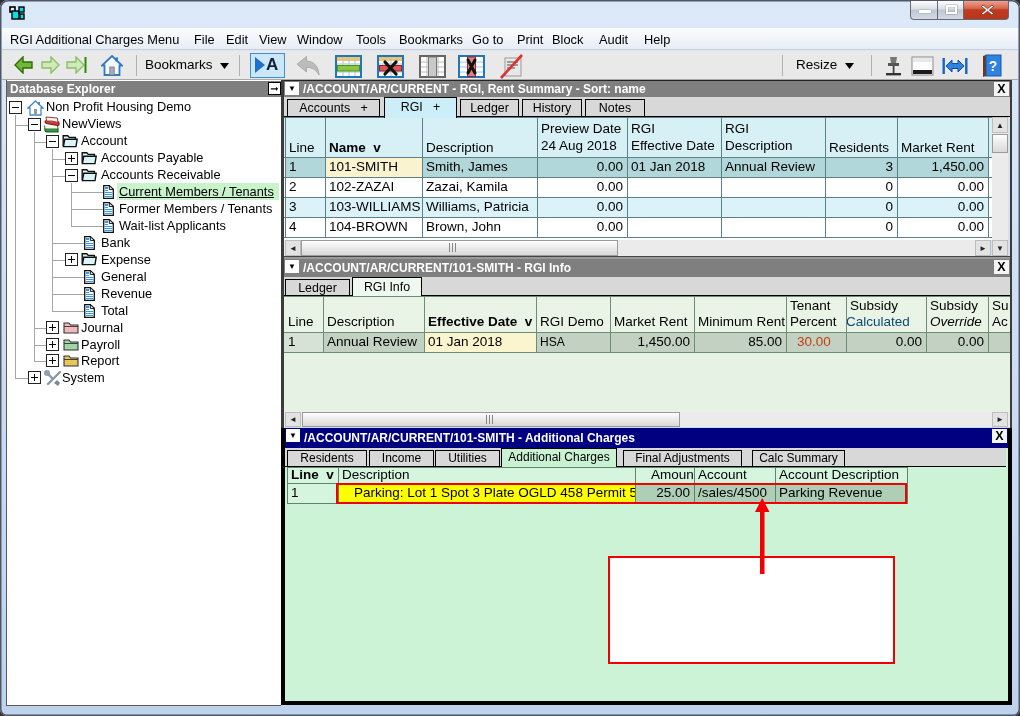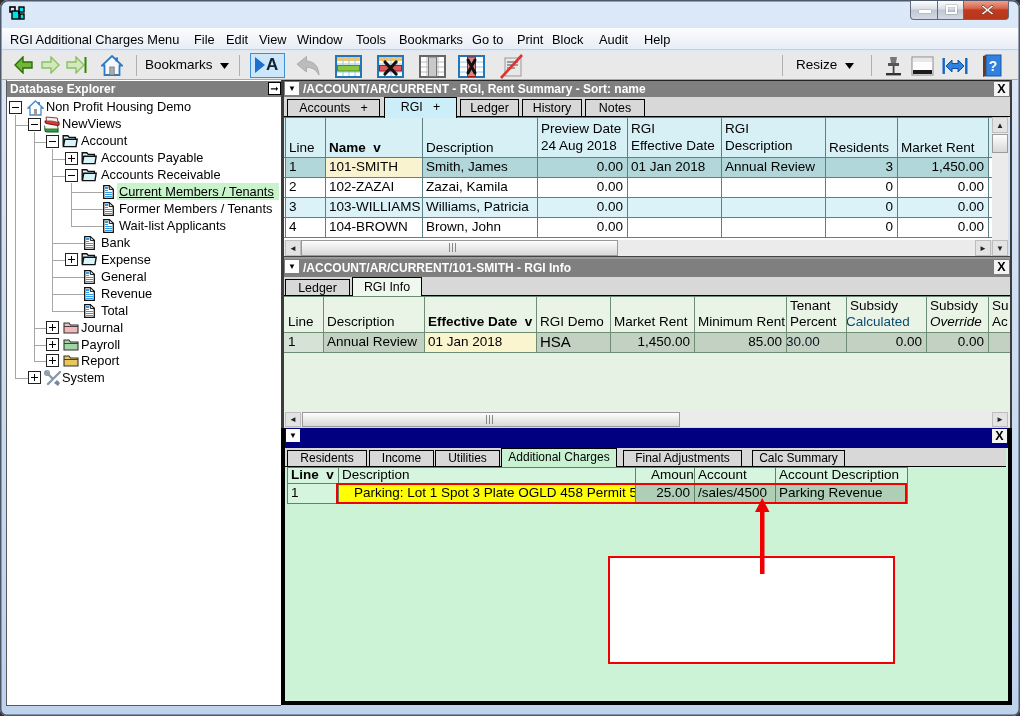--- a/index.html
+++ b/index.html
@@ -484,24 +484,24 @@
 <div class="cell" style="left:502px;top:17px;width:60px;height:18px;padding-left:4px;font-size:13.5px;line-height:18px;color:#000;">Percent</div>
 <div class="cell" style="left:562px;top:1px;width:80px;height:17px;padding-left:4px;font-size:13.5px;line-height:17px;color:#000;">Subsidy</div>
 <div class="cell" style="left:562px;top:17px;width:80px;height:18px;font-size:13.5px;line-height:18px;color:#0c4a6e;">Calculated</div>
 <div class="cell" style="left:642px;top:1px;width:62px;height:17px;padding-left:4px;font-size:13.5px;line-height:17px;color:#000;">Subsidy</div>
 <div class="cell" style="left:642px;top:17px;width:62px;height:18px;padding-left:4px;font-size:13.5px;line-height:18px;color:#000;font-style:italic;">Override</div>
 <div class="cell" style="left:704px;top:1px;width:22px;height:17px;padding-left:4px;font-size:13.5px;line-height:17px;color:#000;">Su</div>
 <div class="cell" style="left:704px;top:17px;width:22px;height:18px;padding-left:4px;font-size:13.5px;line-height:18px;color:#000;">Ac</div>
 <div class="cell" style="left:0px;top:36px;width:39px;height:20px;padding-left:4px;font-size:13.5px;line-height:20px;color:#000;">1</div>
 <div class="cell" style="left:39px;top:36px;width:101px;height:20px;padding-left:4px;font-size:13.5px;line-height:20px;color:#000;">Annual Review</div>
 <div class="cell" style="left:140px;top:36px;width:112px;height:20px;padding-left:4px;font-size:13.5px;line-height:20px;color:#000;">01 Jan 2018</div>
-<div class="cell" style="left:252px;top:36px;width:74px;height:20px;padding-left:4px;font-size:15px;line-height:20px;color:#000;">HSA</div>
+<div class="cell" style="left:252px;top:36px;width:74px;height:20px;padding-left:4px;font-size:12px;line-height:20px;color:#000;">HSA</div>
 <div class="cell" style="left:326px;top:36px;width:84px;height:20px;text-align:right;padding-right:4px;font-size:13.5px;line-height:20px;color:#000;">1,450.00</div>
 <div class="cell" style="left:410px;top:36px;width:92px;height:20px;text-align:right;padding-right:4px;font-size:13.5px;line-height:20px;color:#000;">85.00</div>
-<div class="cell" style="left:502px;top:36px;width:60px;height:20px;text-align:left;padding-right:4px;font-size:13.5px;line-height:20px;color:#0f172a;">30.00</div>
+<div class="cell" style="left:502px;top:36px;width:60px;height:20px;text-align:center;padding-right:4px;font-size:13.5px;line-height:20px;color:#c2410c;">30.00</div>
 <div class="cell" style="left:562px;top:36px;width:80px;height:20px;text-align:right;padding-right:4px;font-size:13.5px;line-height:20px;color:#000;">0.00</div>
 <div class="cell" style="left:642px;top:36px;width:62px;height:20px;text-align:right;padding-right:4px;font-size:13.5px;line-height:20px;color:#000;">0.00</div>
 <div class="abs" style="left:39px;top:0px;width:1px;height:57px;background:#6d8d74"></div>
 <div class="abs" style="left:140px;top:0px;width:1px;height:57px;background:#6d8d74"></div>
 <div class="abs" style="left:252px;top:0px;width:1px;height:57px;background:#6d8d74"></div>
 <div class="abs" style="left:326px;top:0px;width:1px;height:57px;background:#6d8d74"></div>
 <div class="abs" style="left:410px;top:0px;width:1px;height:57px;background:#6d8d74"></div>
 <div class="abs" style="left:502px;top:0px;width:1px;height:57px;background:#6d8d74"></div>
 <div class="abs" style="left:562px;top:0px;width:1px;height:57px;background:#6d8d74"></div>
 <div class="abs" style="left:642px;top:0px;width:1px;height:57px;background:#6d8d74"></div>
@@ -512,20 +512,21 @@
 </div>
       <div class="sbtrack" style="left:0px;top:332px;width:726px;height:15px"></div>
       <div class="sbbtn" style="left:1px;top:332px;width:16px;height:15px;font-size:8px;text-align:center;line-height:14px">◄</div>
       <div class="sbthumb" style="left:18px;top:332px;width:378px;height:15px"></div>
       <div class="abs" style="left:205px;top:335px;width:1px;height:9px;background:#888;box-shadow:3px 0 0 #888,-3px 0 0 #888"></div>
       <div class="sbbtn" style="left:708px;top:332px;width:16px;height:15px;font-size:8px;text-align:center;line-height:14px">►</div>
 
       <div class="abs" style="left:-3px;top:348px;width:731px;height:277px;background:#000"></div>
       <div class="ptitle" style="left:1px;top:348px;width:723px;height:20px;line-height:20px;background:#000080">
         <div class="ddbtn">▼</div>
+        <span style="margin-left:19px">/ACCOUNT/AR/CURRENT/101-SMITH - Additional Charges</span>
         <div class="xbtn">X</div>
       </div>
       <div class="abs" style="left:1px;top:368px;width:723px;height:253px;background:#cdf3d7"></div>
       <div class="tabbar" style="left:1px;top:368px;width:721px;height:19px;background:#d8d8d8;border-bottom:1px solid #000">
         <div class="tab" style="left:2px;top:2px;width:80px;height:17px;line-height:15px;font-size:12px">Residents</div>
         <div class="tab" style="left:84px;top:2px;width:65px;height:17px;line-height:15px;font-size:12px">Income</div>
         <div class="tab" style="left:150px;top:2px;width:65px;height:17px;line-height:15px;font-size:12px">Utilities</div>
         <div class="tab" style="left:216px;top:0px;width:116px;height:19px;line-height:17px;font-size:12px;background:#c9f2d3;border-bottom:none;z-index:2">Additional Charges</div>
         <div class="tab" style="left:338px;top:2px;width:119px;height:17px;line-height:15px;font-size:12px">Final Adjustments</div>
         <div class="tab" style="left:467px;top:2px;width:93px;height:17px;line-height:15px;font-size:12px">Calc Summary</div>

